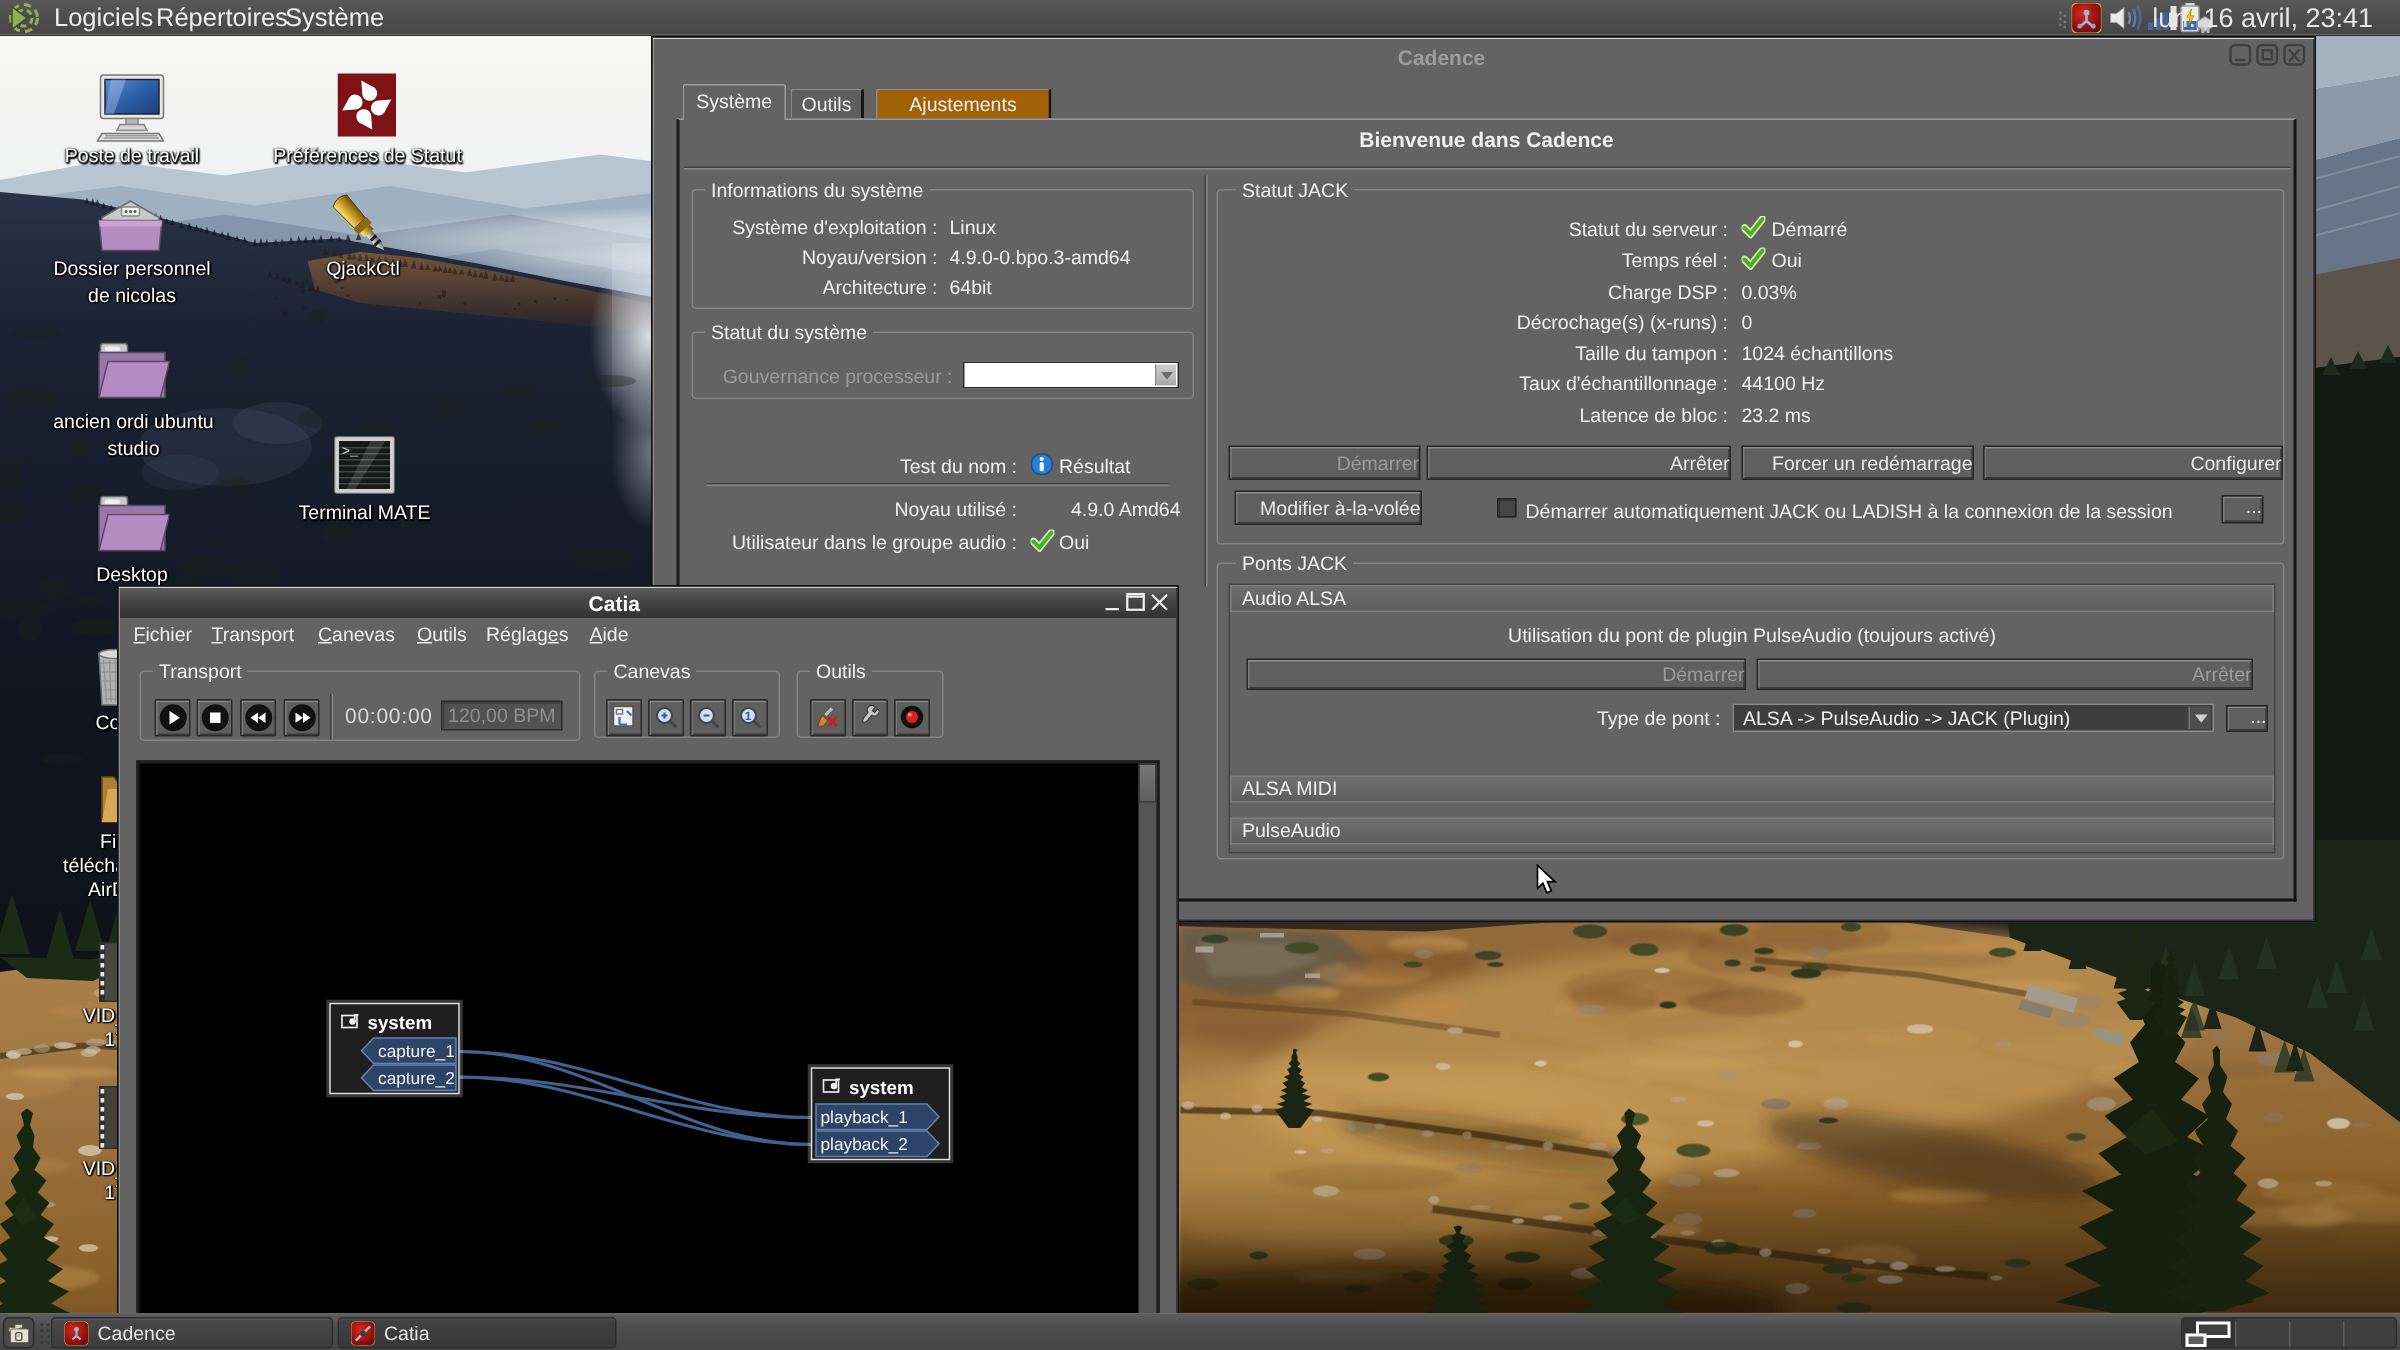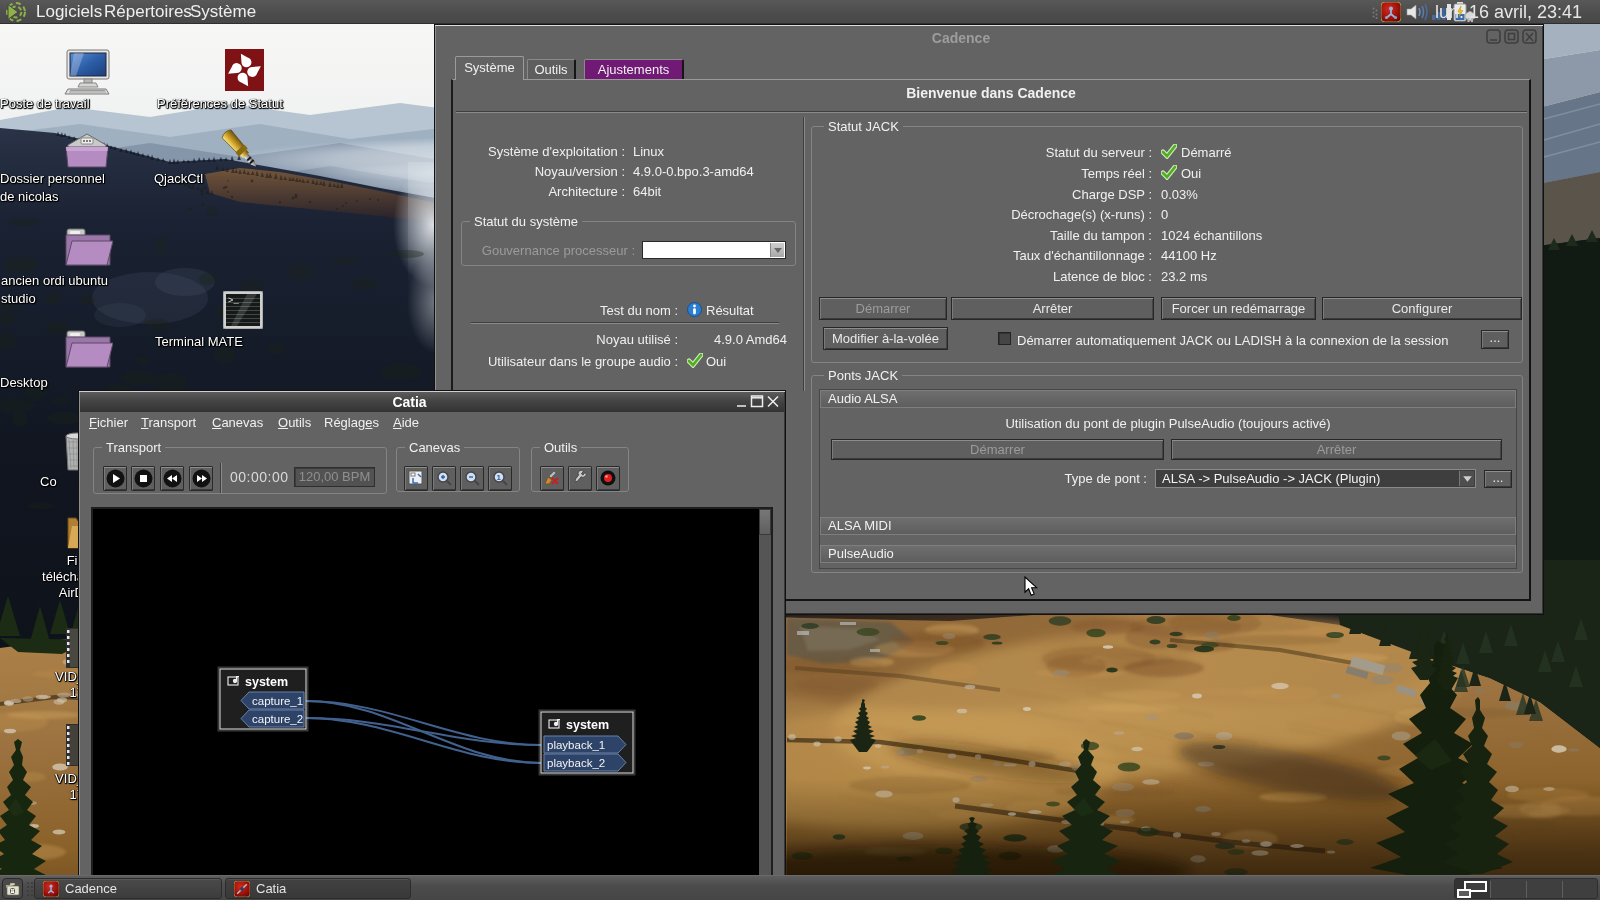--- a/index.html
+++ b/index.html
@@ -1,20 +1,20 @@
 <!DOCTYPE html>
 <html lang="fr"><head><meta charset="utf-8"><title>desk</title>
 <style>
 *{margin:0;padding:0;box-sizing:border-box}
 html,body{width:1600px;height:900px;overflow:hidden;background:#000}
 body{font-family:"Liberation Sans",sans-serif;position:relative;-webkit-font-smoothing:antialiased}
 .abs{position:absolute}
 #scr{position:absolute;left:0;top:0;width:1600px;height:900px}
 
-.dlbl{position:absolute;color:#fff;font-size:13px;line-height:18px;text-align:left;
+.dlbl{position:absolute;color:#fff;font-size:13px;line-height:18px;text-align:center;
  text-shadow:1px 1px 1px #000,0 1px 1px #000,1px 0 1px #000,-1px 0 1px rgba(0,0,0,.5);white-space:nowrap}
 
 #panel{position:absolute;left:0;top:0;width:1600px;height:24px;
  background:linear-gradient(#585858,#4c4c4c 60%,#474747);border-bottom:1px solid #2f2f2f;z-index:50}
 #panel .menu{position:absolute;top:0;height:24px;line-height:24px;color:#eee;font-size:17px}
 #panel .tray{position:absolute;top:2px}
 #clock{position:absolute;top:0;height:24px;line-height:25px;color:#e6e6e6;font-size:18px;right:18px}
 
 #tbar{position:absolute;left:0;top:875px;width:1600px;height:25px;
  background:linear-gradient(#5e5e5e,#4c4c4c 40%,#454545);border-top:1px solid #6a6a6a;z-index:50}
@@ -23,21 +23,21 @@
 
 .qwin{position:absolute;background:#636363;border:1px solid #111;
  box-shadow:inset 0 1px 0 #dcdcdc,inset 1px 0 0 #909090,inset -1px 0 0 #383838,inset 0 -1px 0 #303030}
 .qtitle{position:absolute;left:1px;right:1px;top:1px;height:23px;text-align:center;
  font-weight:bold;font-size:14px;line-height:24px}
 .winbtns{position:absolute;top:4px}
 
 .grp{position:absolute;border:1px solid #848484;border-radius:3px}
 .gt{position:absolute;top:-8px;background:#636363;padding:0 4px;font-size:13px;color:#f1f1f1;line-height:15px;white-space:nowrap}
 .qbtn{position:absolute;background:#5f5f5f;border:1px solid #272727;color:#e9e9e9;font-size:13px;
- text-align:center;box-shadow:inset 0 1px 0 #8d8d8d,inset 1px 0 0 #7a7a7a,inset 0 -1px 0 #3a3a3a,inset -1px 0 0 #454545}
+ text-align:right;box-shadow:inset 0 1px 0 #8d8d8d,inset 1px 0 0 #7a7a7a,inset 0 -1px 0 #3a3a3a,inset -1px 0 0 #454545}
 .row{position:absolute;font-size:13px;color:#f0f0f0;white-space:nowrap;line-height:15px}
 .rlab{position:absolute;font-size:13px;color:#f0f0f0;white-space:nowrap;line-height:15px;text-align:right}
 .dis{color:#9b9b9b !important}
 .hsep{position:absolute;height:2px;border-top:1px solid #3e3e3e;border-bottom:1px solid #8a8a8a}
 .vsep{position:absolute;width:2px;border-left:1px solid #3e3e3e;border-right:1px solid #8a8a8a}
 .tbx{position:absolute;background:linear-gradient(#6e6e6e,#5e5e5e);border:1px solid #7e7e7e;
  color:#f1f1f1;font-size:13px;line-height:16px;padding-left:7px}
 
 .cbtn{position:absolute;width:24px;height:25px;background:#5f5f5f;border:1px solid #2a2a2a;
  box-shadow:inset 0 1px 0 #8d8d8d,inset 1px 0 0 #7a7a7a,inset 0 -1px 0 #3a3a3a;border-radius:1px}
@@ -674,27 +674,30 @@
           <path d="M4,11 H11"></path>
    <rect x="19" y="1" width="13" height="13" rx="3"></rect>
           <rect x="22.5" y="4.5" width="6" height="6"></rect>
    <rect x="37" y="1" width="13" height="13" rx="3"></rect>
           <path d="M40,4 L47,12 M47,4 L40,12"></path>
   </g>
  </svg>
 
  <div class="tab" style="left:20px;top:31px;width:69px;height:24px;line-height:22px;background:#636363;border:1px solid #9b9b9b;border-bottom:none;border-radius:2px 2px 0 0;z-index:3">Système</div>
  <div class="tab" style="left:92px;top:34px;width:49px;height:20px;line-height:19px;background:#5e5e5e;border:1px solid #8a8a8a;border-right:2px solid #161616;border-bottom:none;border-radius:2px 2px 0 0">Outils</div>
- <div class="tab" style="left:149px;top:34px;width:100px;height:20px;line-height:19px;background:#701a75;border:1px solid #8a8a8a;border-right:2px solid #161616;border-bottom:none;border-radius:2px 2px 0 0">Ajustements</div>
+ <div class="tab" style="left:149px;top:34px;width:117px;height:20px;line-height:19px;background:#a16207;border:1px solid #8a8a8a;border-right:2px solid #161616;border-bottom:none;border-radius:2px 2px 0 0">Ajustements</div>
 
  <div class="abs" style="left:16px;top:54px;width:1080px;height:522px;border-top:1px solid #9b9b9b;border-left:2px solid #1b1b1b;border-right:2px solid #131313;border-bottom:2px solid #131313;background:#636363"></div>
  <div class="row" style="left:16px;top:61px;width:1080px;text-align:center;font-weight:bold;font-size:14px">Bienvenue dans Cadence</div>
  <div class="hsep" style="left:21px;top:86px;width:1071px"></div>
  <div class="vsep" style="left:368px;top:92px;height:274px"></div>
 
+ <div class="grp" style="left:26px;top:101px;width:335px;height:80px">
+        <div class="gt" style="left:8px">Informations du système</div>
+      </div>
  <div class="rlab" style="right:918px;top:119px">Système d'exploitation :</div>
       <div class="row" style="left:198px;top:119px">Linux</div>
  <div class="rlab" style="right:918px;top:139px">Noyau/version :</div>
       <div class="row" style="left:198px;top:139px">4.9.0-0.bpo.3-amd64</div>
  <div class="rlab" style="right:918px;top:159px">Architecture :</div>
       <div class="row" style="left:198px;top:159px">64bit</div>
 
  <div class="grp" style="left:26px;top:196px;width:335px;height:45px">
         <div class="gt" style="left:8px">Statut du système</div>
       </div>

